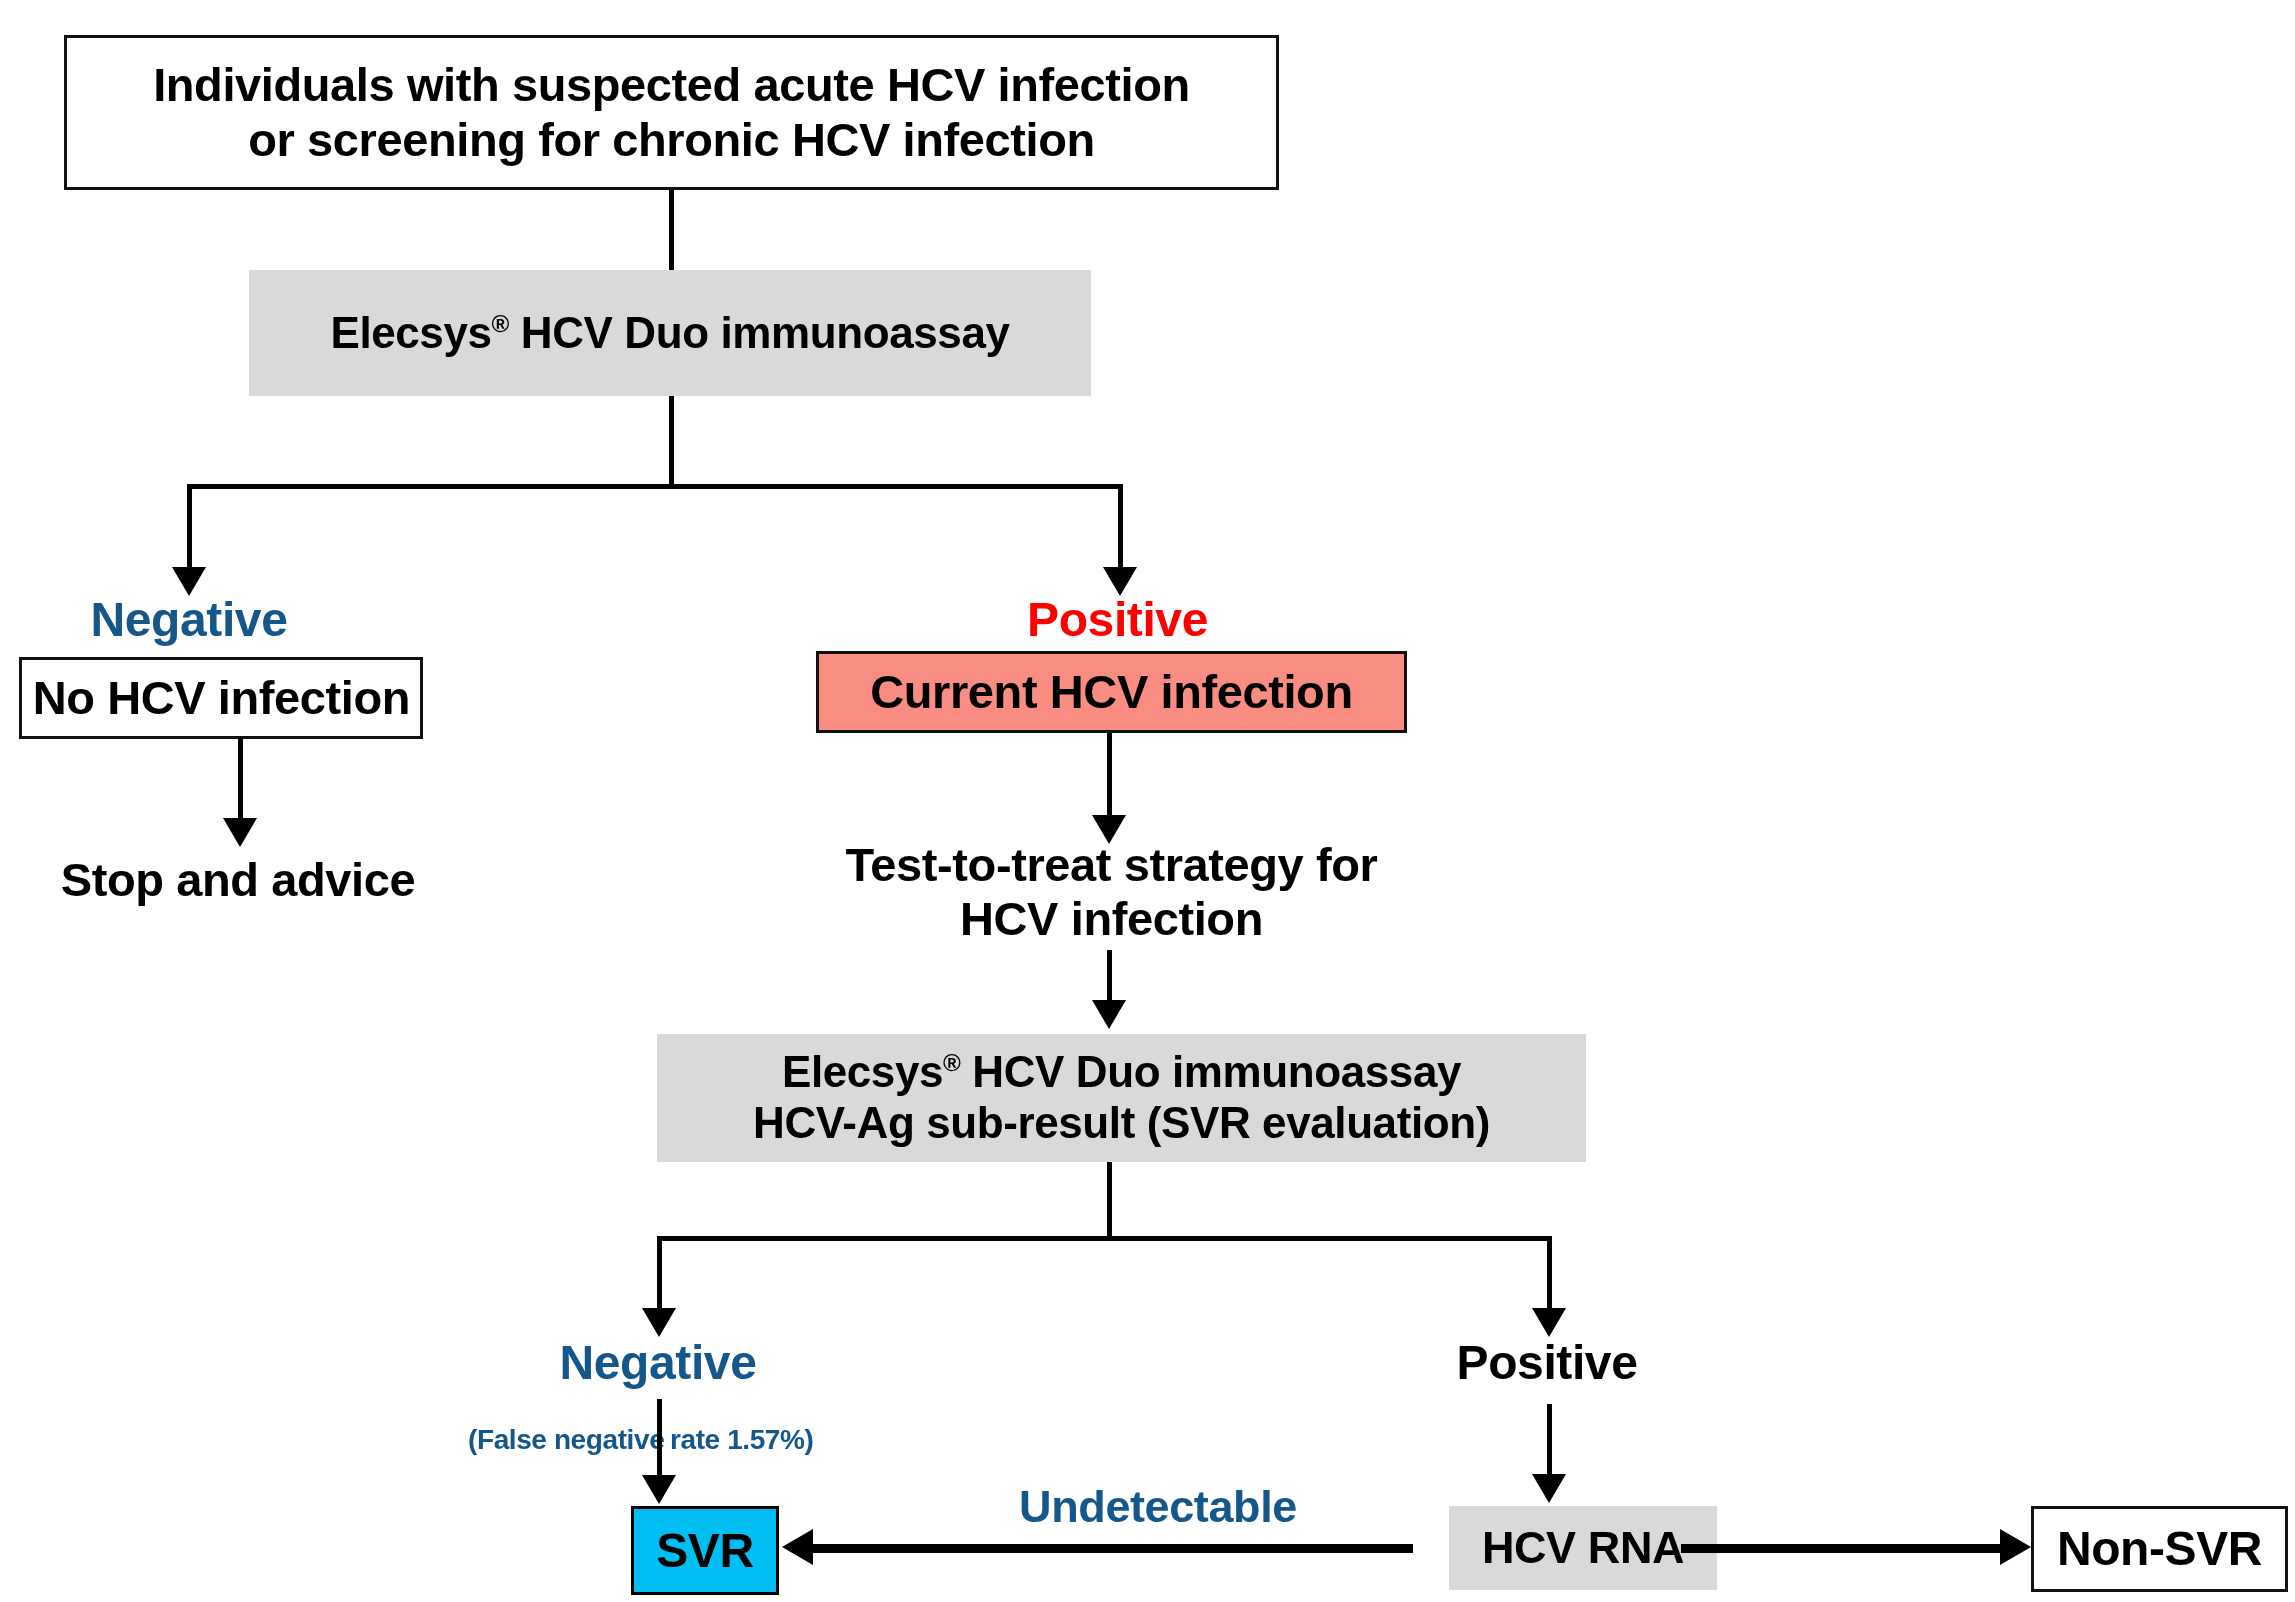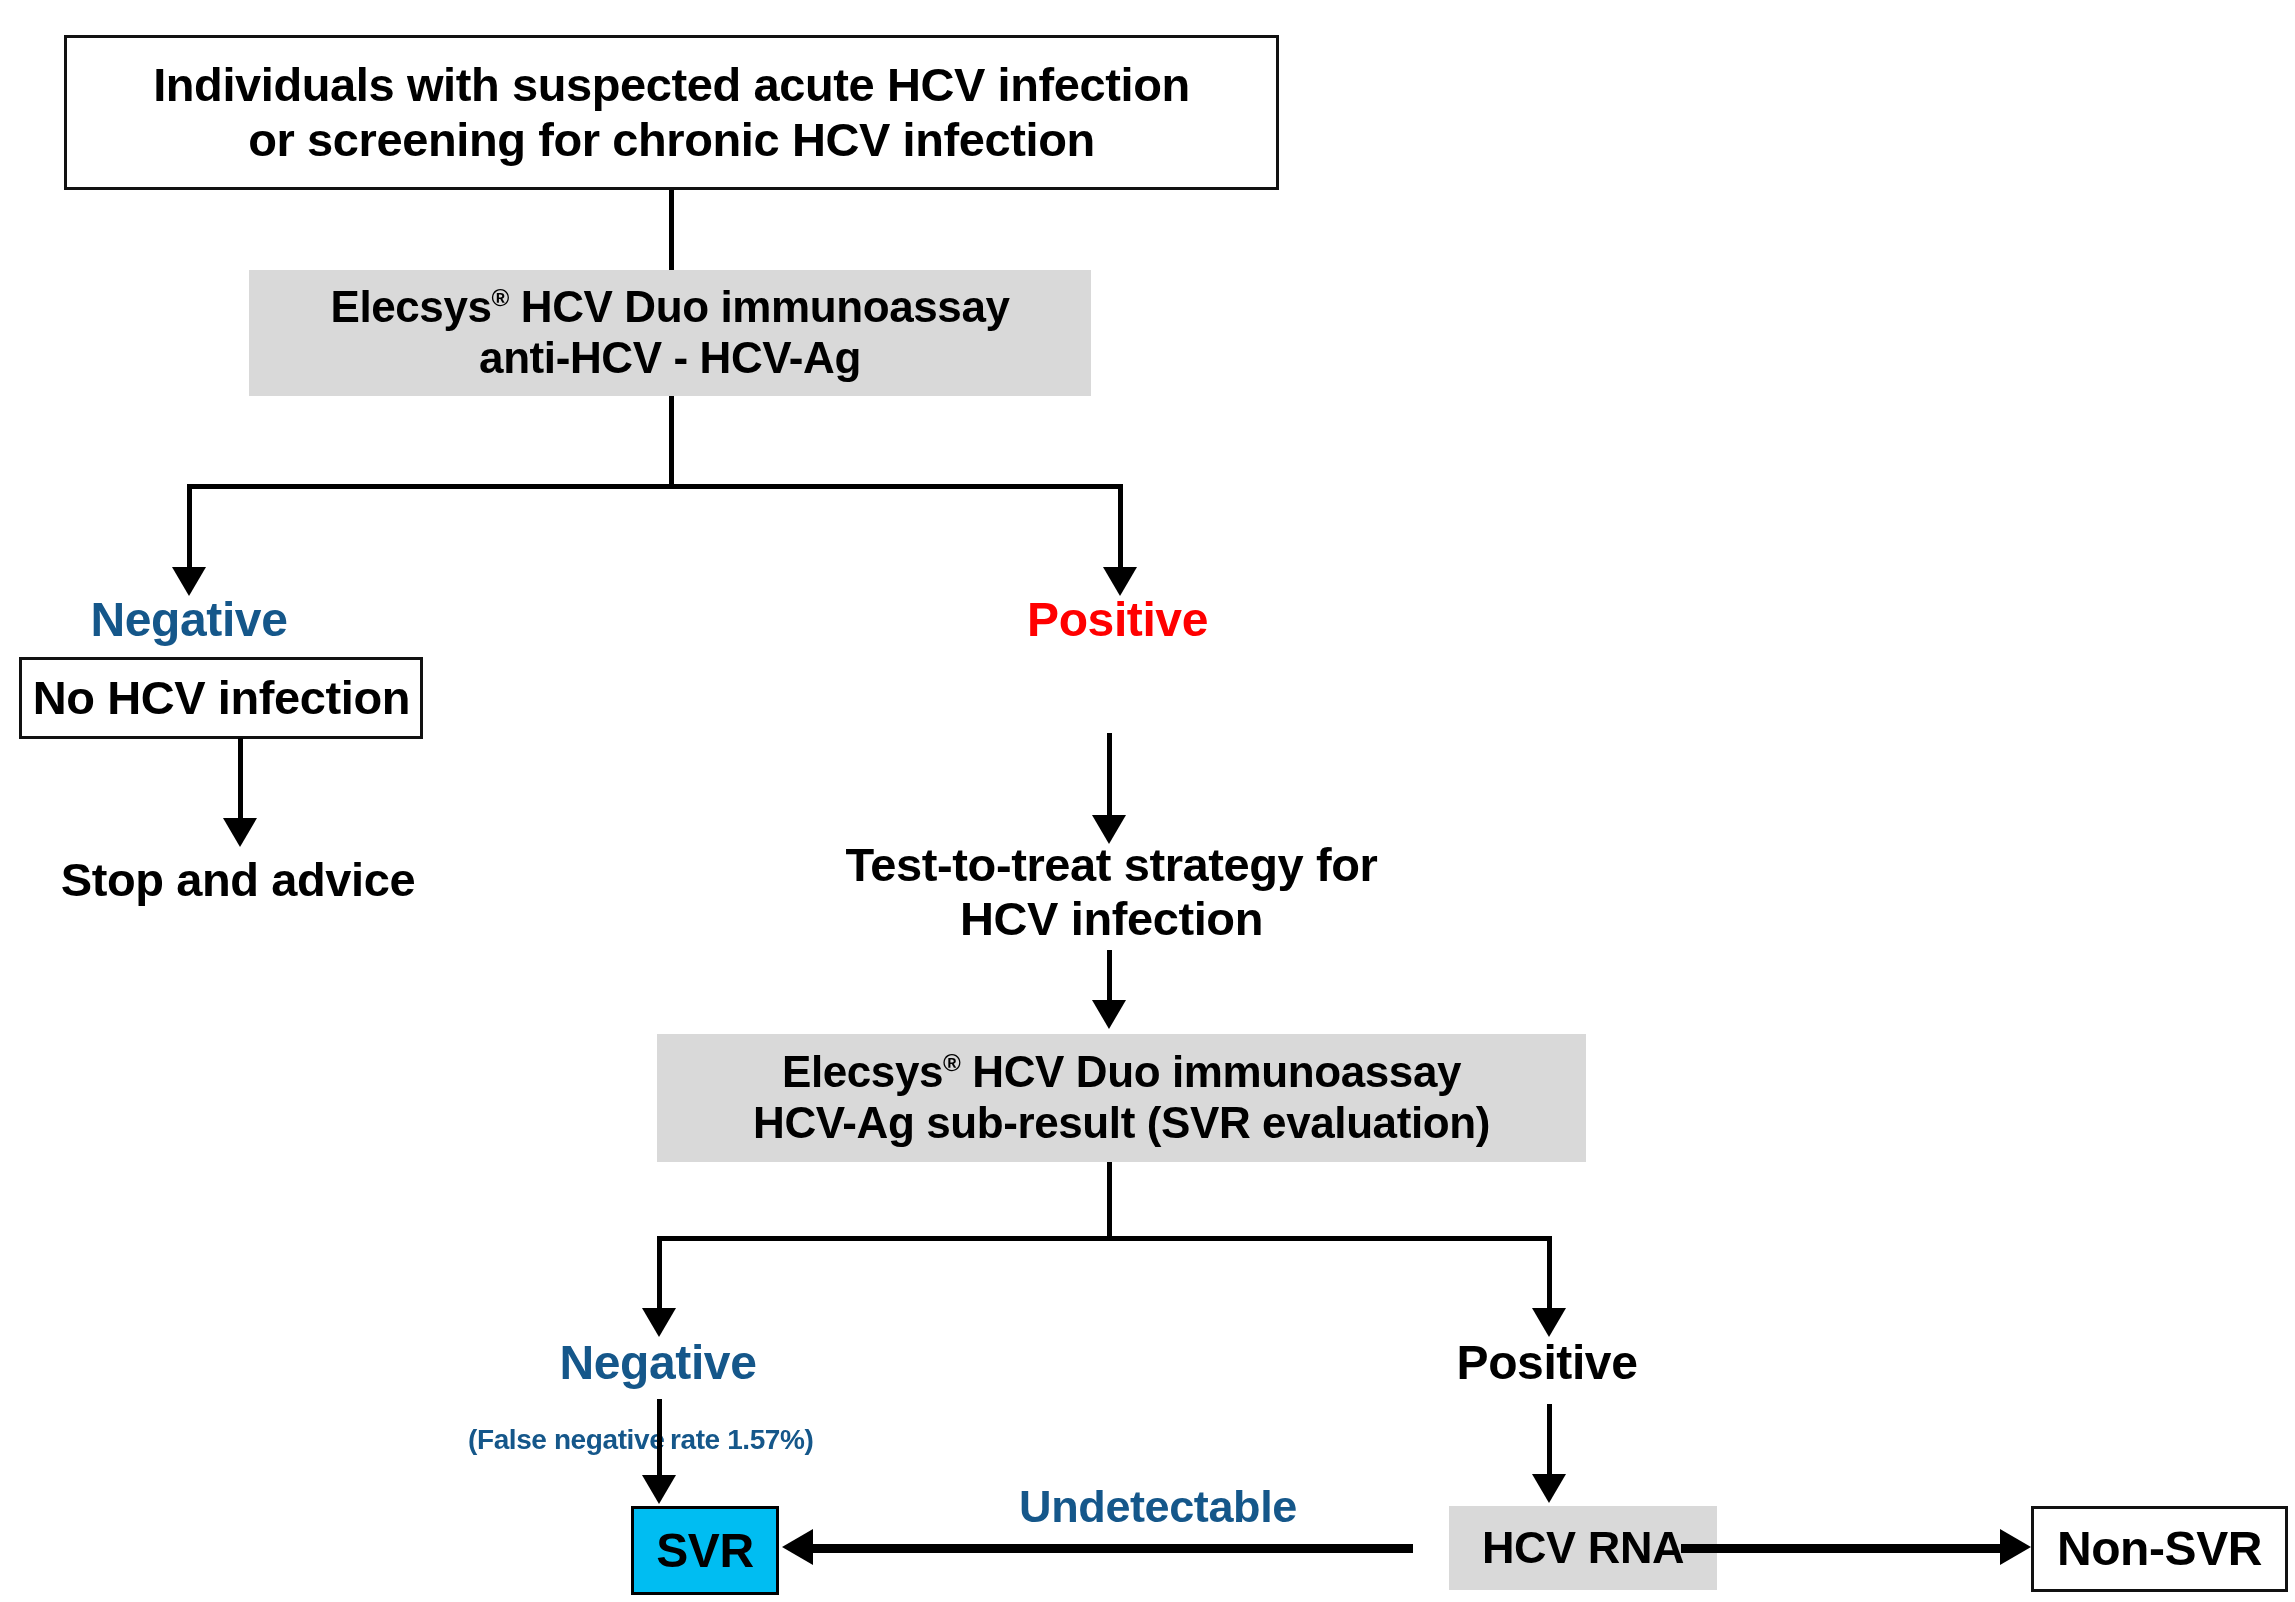--- a/index.html
+++ b/index.html
@@ -97,21 +97,20 @@
 
   <div class="node outlined" style="left:64px; top:35px; width:1215px; height:155px; font-size:47px;">
     <span class="line">Individuals with suspected acute HCV infection</span>
     <span class="line">or screening for chronic HCV infection</span>
   </div>
 
   <div class="vline" style="left:669px; top:190px; height:86px;"></div>
 
   <div class="node gray" style="left:249px; top:270px; width:842px; height:126px; font-size:44px;">
     <span class="line"><span>Elecsys</span><sup>®</sup><span> HCV Duo immunoassay</span></span>
-    <span class="line">anti-HCV - HCV-Ag</span>
   </div>
 
   <div class="vline" style="left:669px; top:396px; height:92px;"></div>
   <div class="hline" style="left:187px; top:484px; width:936px;"></div>
 
   <div class="vline" style="left:187px; top:484px; height:89px;"></div>
   <div class="arrowhead-down" style="left:172px; top:567px;"></div>
 
   <div class="vline" style="left:1118px; top:484px; height:89px;"></div>
   <div class="arrowhead-down" style="left:1103px; top:567px;"></div>
@@ -122,20 +121,23 @@
     <span class="line">No HCV infection</span>
   </div>
 
   <div class="vline" style="left:238px; top:738px; height:86px;"></div>
   <div class="arrowhead-down" style="left:223px; top:818px;"></div>
 
   <div class="label" style="left:0px; top:853px; width:476px; font-size:47px;">Stop and advice</div>
 
   <div class="label red" style="left:917px; top:592px; width:401px; font-size:48px;">Positive</div>
 
+  <div class="node red" style="left:816px; top:651px; width:591px; height:82px; font-size:47px;">
+    <span class="line">Current HCV infection</span>
+  </div>
 
   <div class="vline" style="left:1107px; top:733px; height:87px;"></div>
   <div class="arrowhead-down" style="left:1092px; top:815px;"></div>
 
   <div class="label multiline" style="left:824px; top:838px; width:575px; font-size:47px;">
     <span class="line">Test-to-treat strategy</span>
     <span class="line">for HCV infection</span>
   </div>
 
   <div class="vline" style="left:1107px; top:950px; height:56px;"></div>

